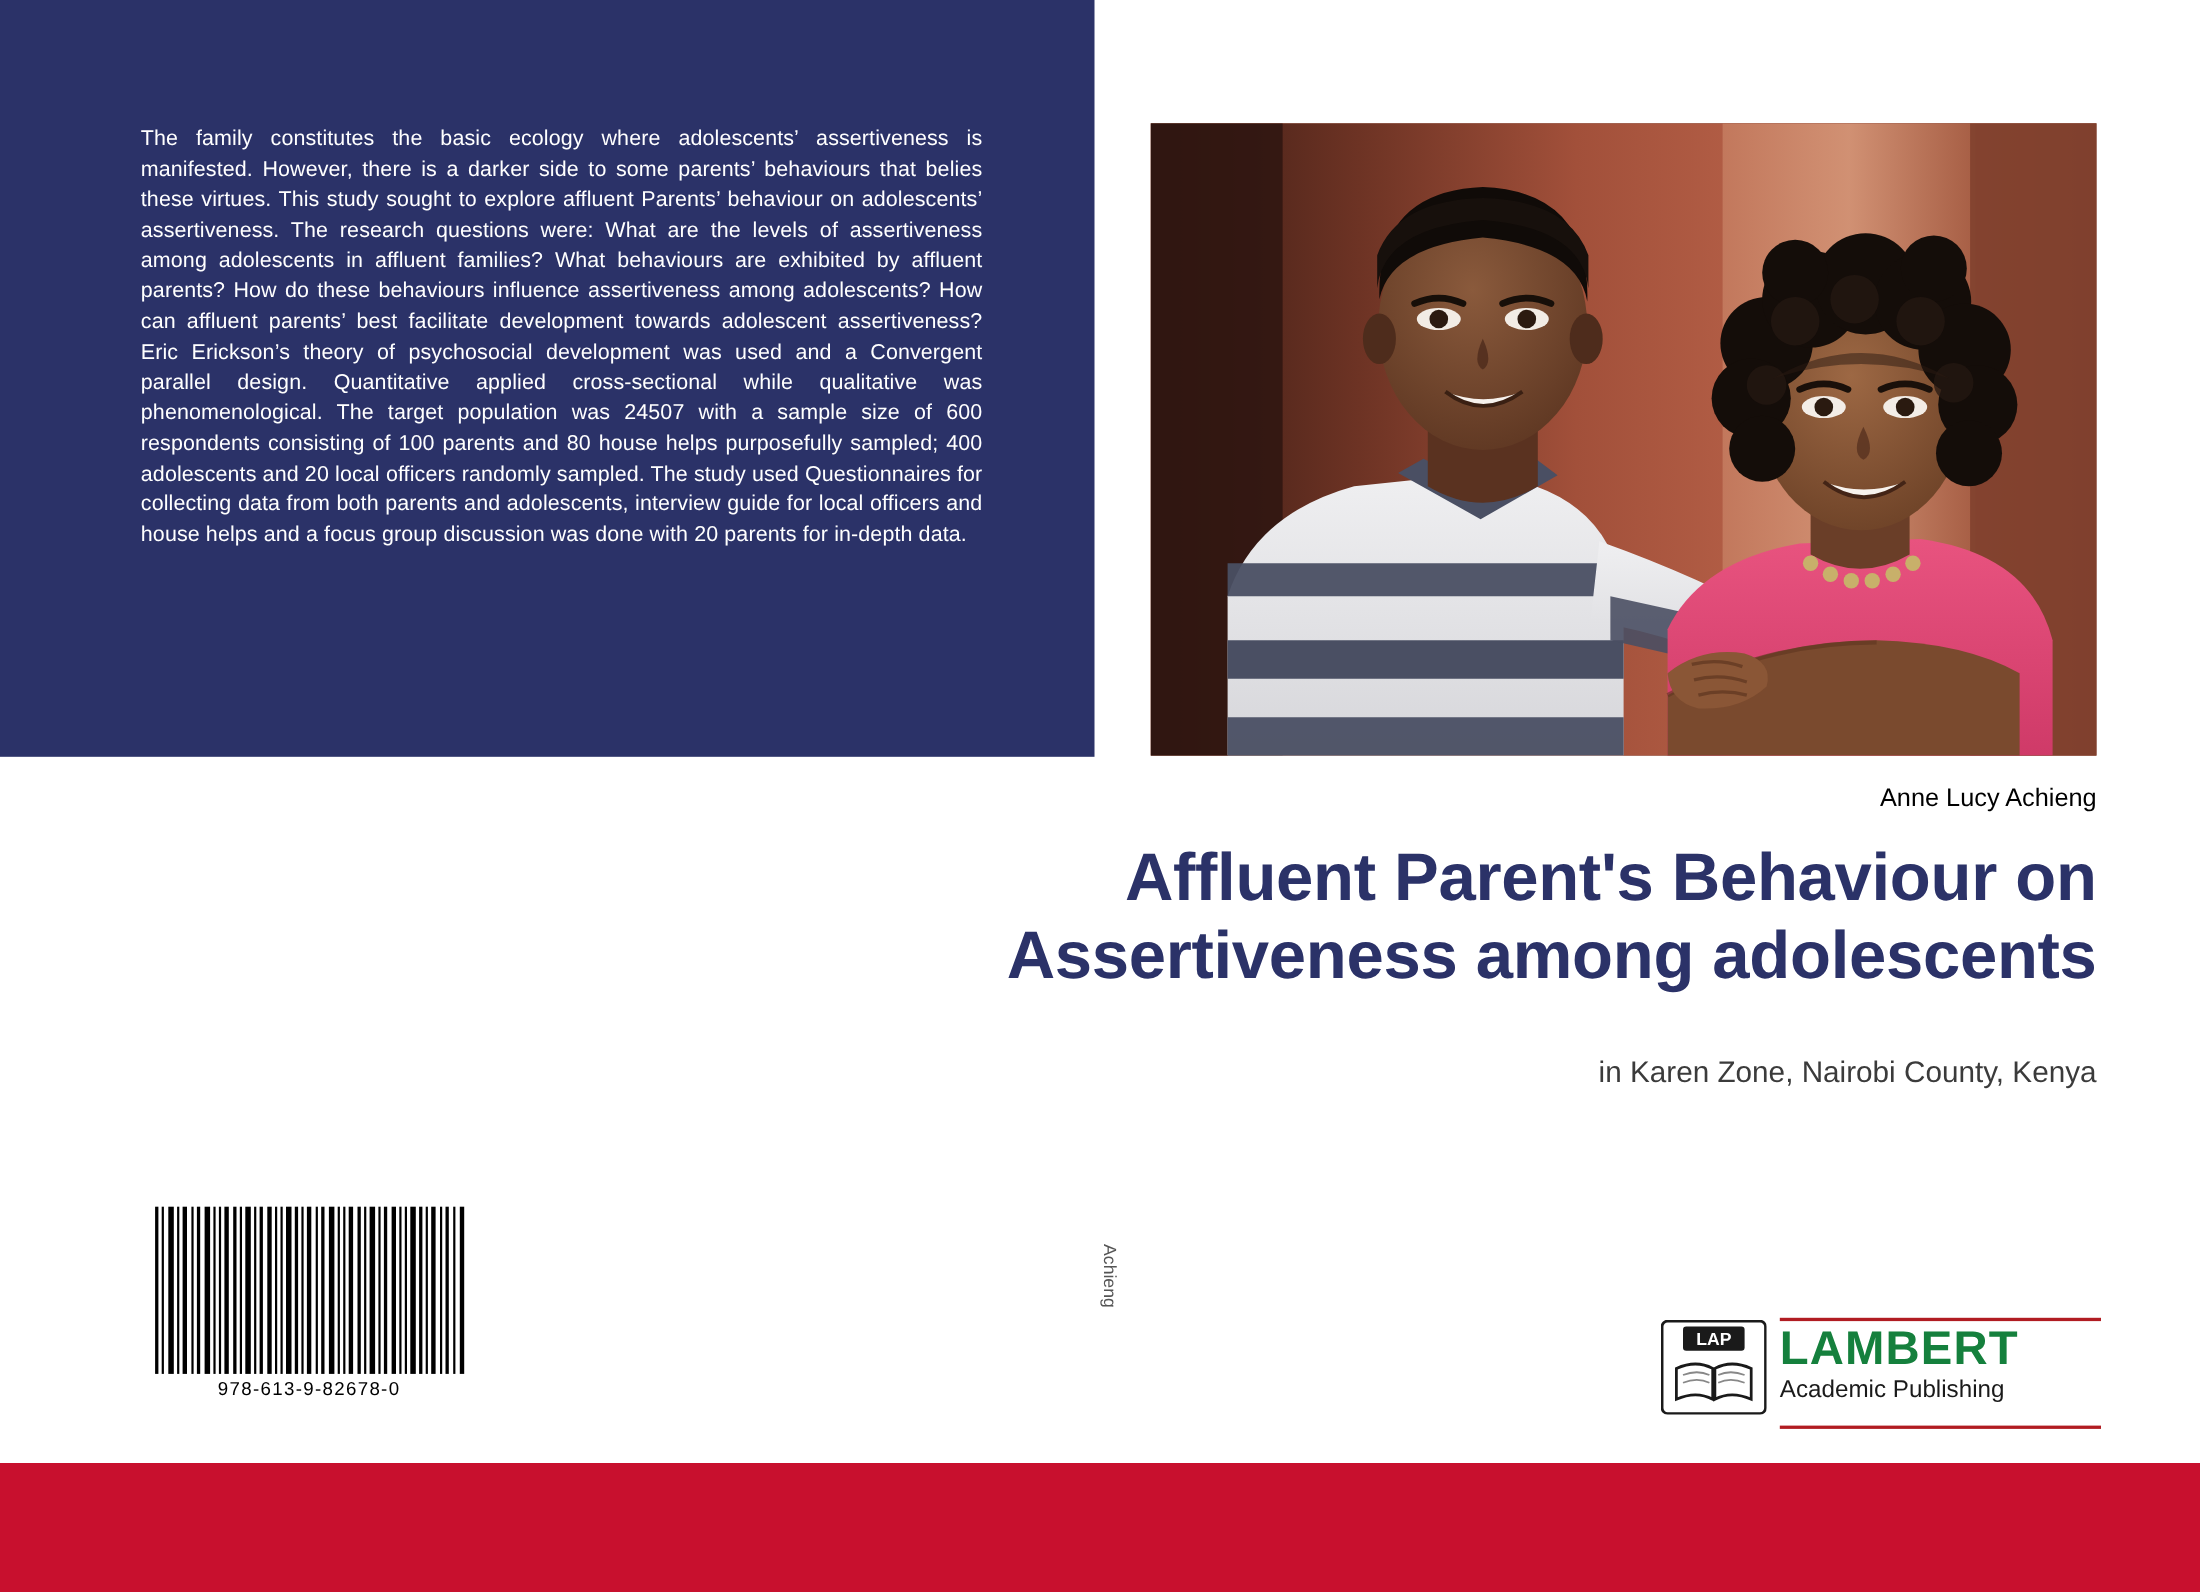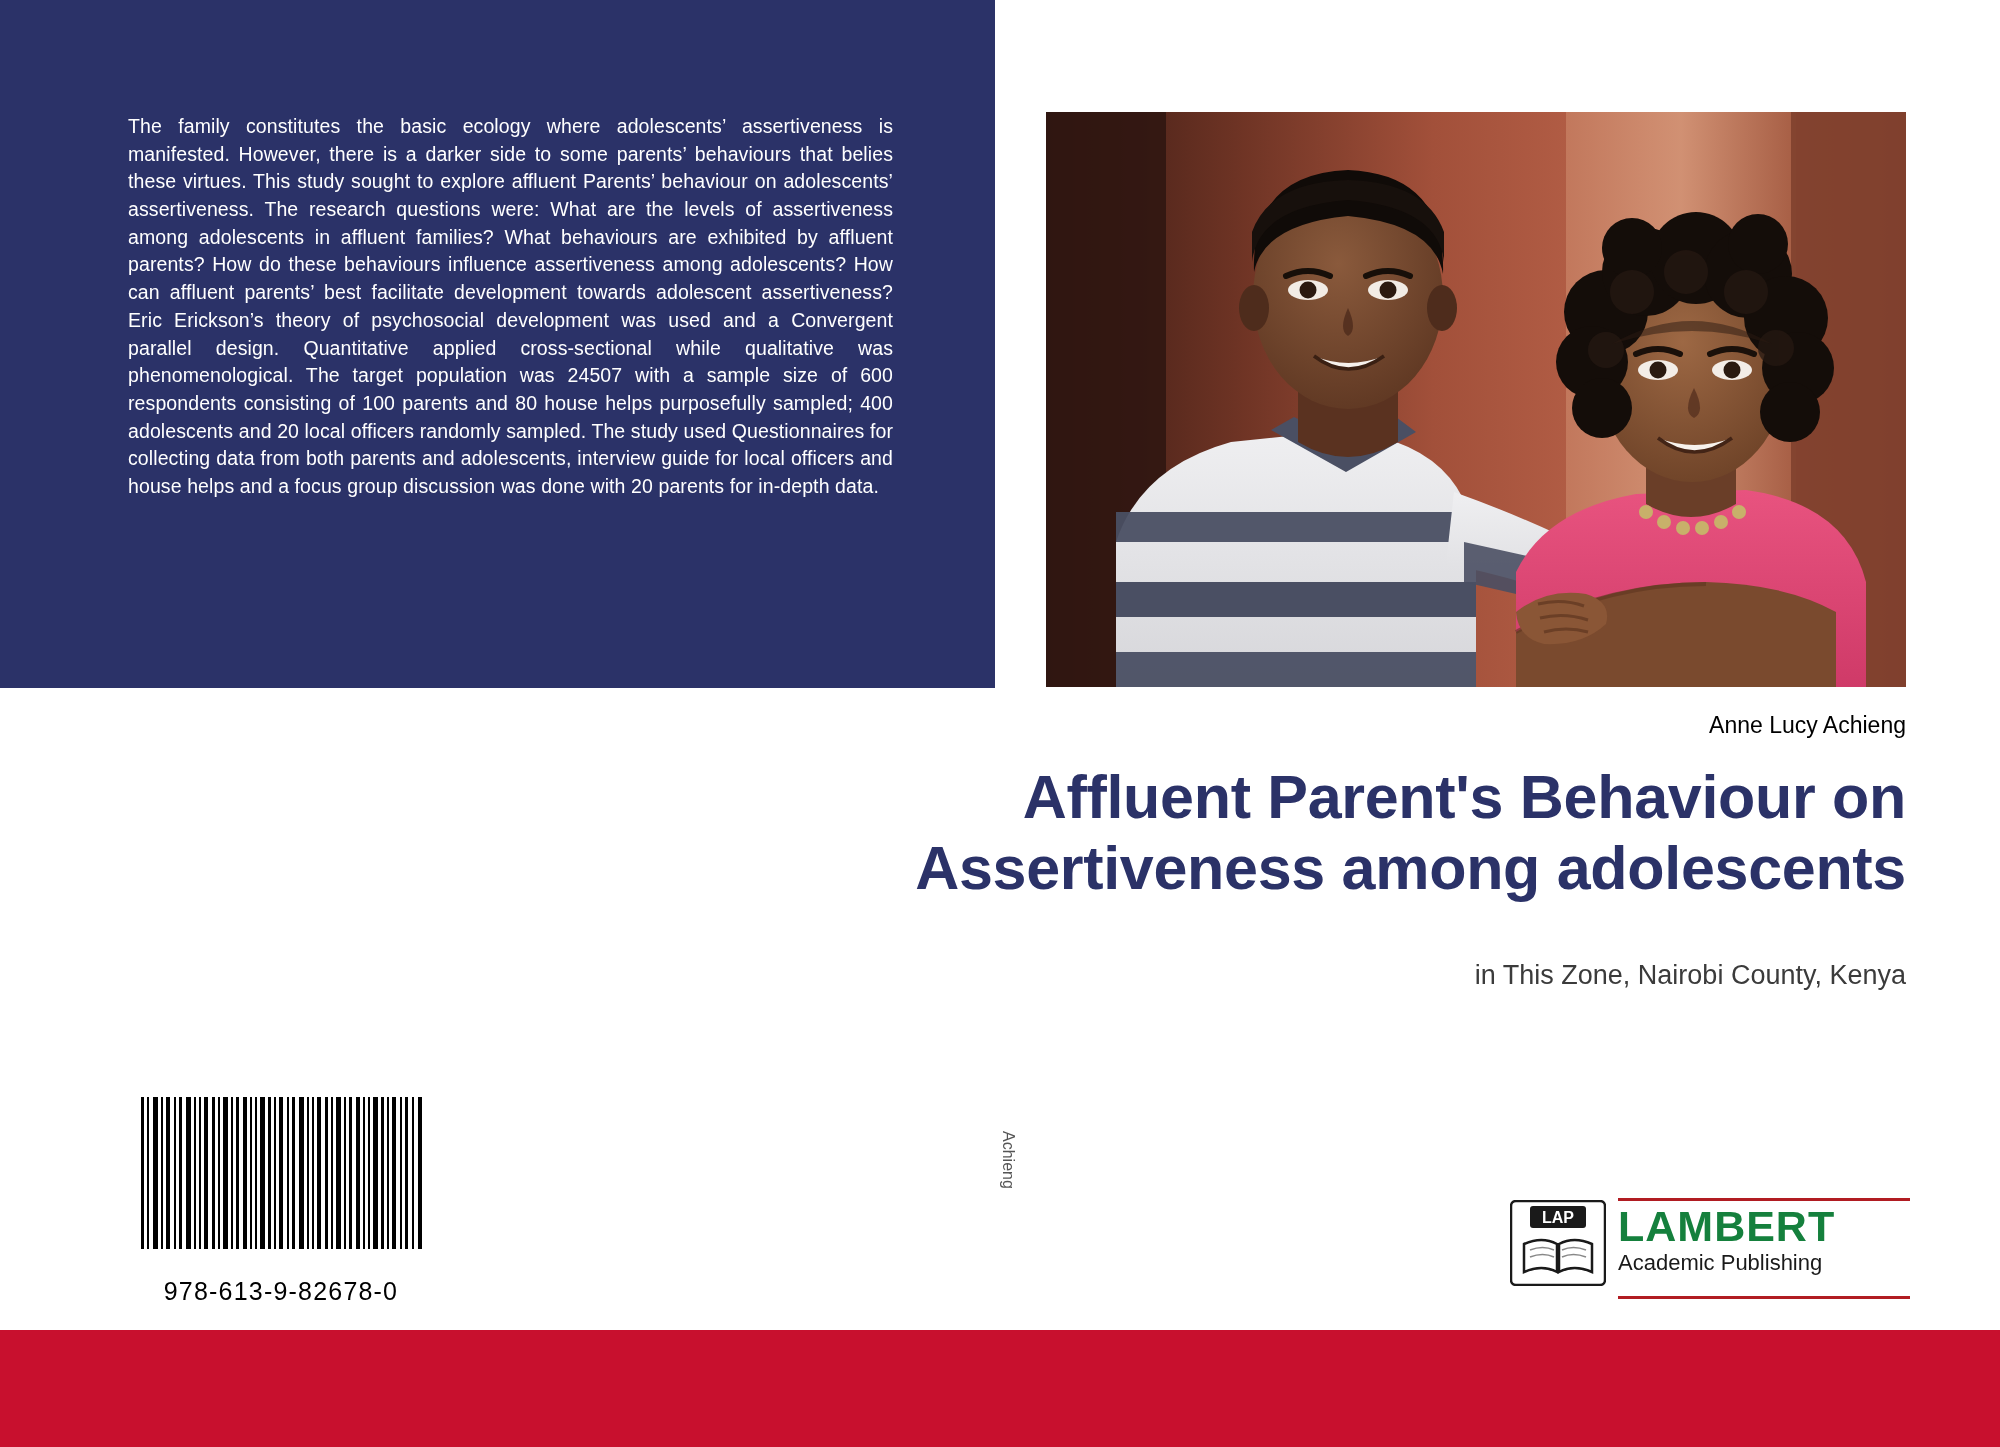--- a/index.html
+++ b/index.html
@@ -111,22 +111,22 @@
     left: 135px;
     top: 1093px;
     width: 300px;
   }
   .barcode {
     width: 292px;
     height: 160px;
     display: block;
   }
   .isbn {
-    margin-top: 24px;
-    font-size: 25px;
+    margin-top: 0;
+    font-size: 17px;
     letter-spacing: 1.2px;
     color: #000000;
     font-family: "Liberation Sans", sans-serif;
     text-align: center;
     width: 292px;
   }
 
   
   .author-top {
     position: absolute;
@@ -403,21 +403,21 @@
         <rect x="270" y="4" width="3" height="152"></rect>
         <rect x="277" y="4" width="2" height="152"></rect>
         <rect x="283" y="4" width="4" height="152"></rect>
       </g>
     </svg>
     <div class="isbn">978-613-9-82678-0</div>
   </div>
 
   <div class="author-top">Anne Lucy Achieng</div>
   <div class="title">Affluent Parent's Behaviour on Assertiveness among adolescents</div>
-  <div class="subtitle">in This Zone, Nairobi County, Kenya</div>
+  <div class="subtitle">in Karen Zone, Nairobi County, Kenya</div>
 
   <div class="publisher">
     <svg class="pub-lap" viewBox="0 0 96 86" xmlns="http://www.w3.org/2000/svg" aria-hidden="true">
       <rect x="1" y="1" width="94" height="84" rx="5" fill="#ffffff" stroke="#1a1a1a" stroke-width="2.5"></rect>
       <rect x="20" y="6" width="56" height="22" rx="3" fill="#1a1a1a"></rect>
       <text x="48" y="23" font-family="Liberation Sans, sans-serif" font-size="16" font-weight="bold" fill="#ffffff" text-anchor="middle">LAP</text>
       <path d="M14 44 Q32 36 47 44 L47 72 Q32 64 14 72 Z" fill="#ffffff" stroke="#1a1a1a" stroke-width="2.5"></path>
       <path d="M82 44 Q64 36 49 44 L49 72 Q64 64 82 72 Z" fill="#ffffff" stroke="#1a1a1a" stroke-width="2.5"></path>
       <line x1="48" y1="44" x2="48" y2="72" stroke="#1a1a1a" stroke-width="2.5"></line>
       <path d="M20 50 Q33 45 44 50" stroke="#888888" stroke-width="1.6" fill="none"></path>

